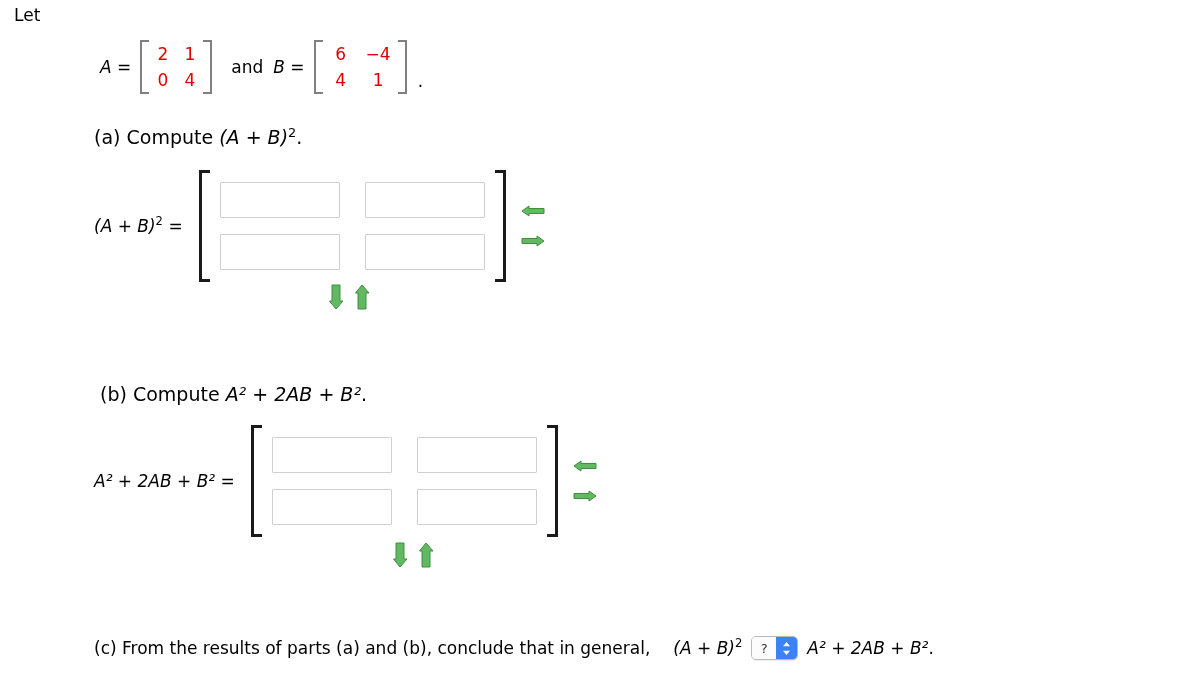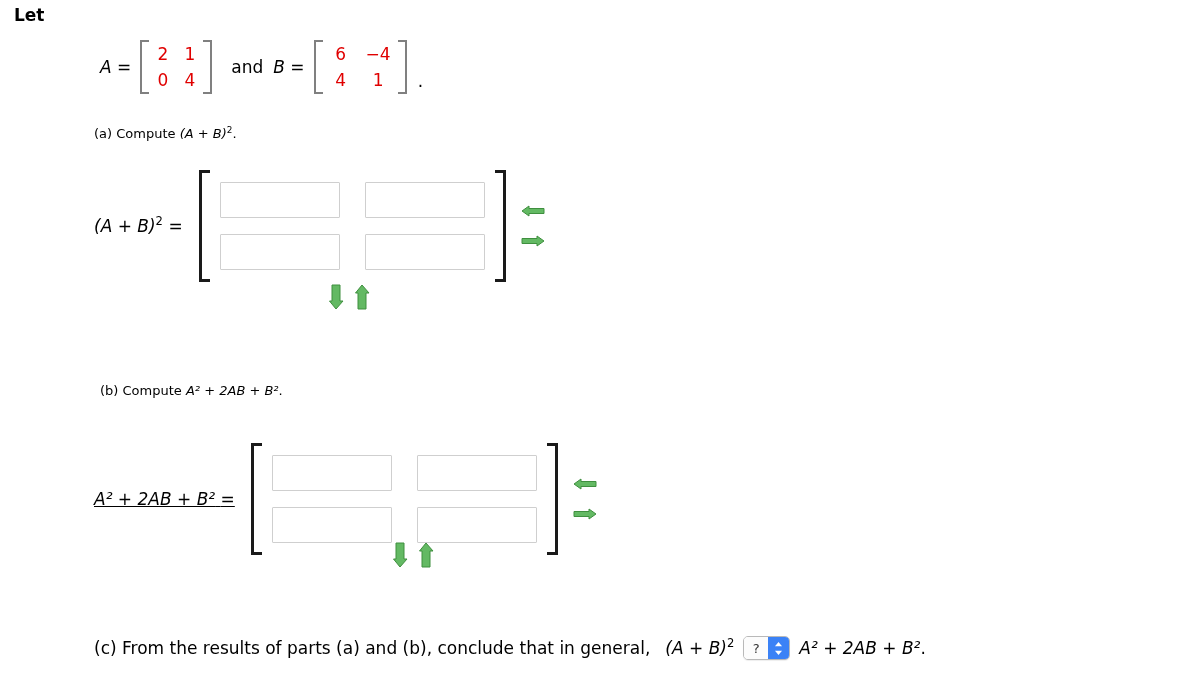--- a/index.html
+++ b/index.html
@@ -9,21 +9,21 @@
   }
   body {
     width: 1200px; height: 682px;
     position: relative;
     font-family: "DejaVu Sans", "Liberation Sans", sans-serif;
     color: #000000;
     overflow: hidden;
   }
 
   
-  .txt { font-size: 17px; line-height: 1; white-space: nowrap; font-weight: bold; }
+  .txt { font-size: 17px; line-height: 1; white-space: nowrap; }
   .mathvar { font-style: italic; }
   sup.exp { font-size: 0.68em; vertical-align: super; line-height: 0; font-style: normal; }
 
   
   #let-text {
     position: absolute; left: 14px; top: 7px;
     font-size: 17px;
   }
 
   
@@ -51,29 +51,29 @@
   }
   .given-cell {
     color: #e00000; font-size: 17px;
     text-align: center; min-width: 13px;
   }
   .given-cell.wide { min-width: 22px; }
   .period { font-size: 17px; margin-left: 2px; align-self: flex-end; padding-bottom: 3px;}
 
   
   .part-heading {
-    position: absolute; font-size: 13px;
+    position: absolute; font-size: 19px;
   }
   #heading-a { left: 94px; top: 126px; }
   #heading-b { left: 100px; top: 383px; }
 
   
   .answer-block { position: absolute; display: flex; align-items: center; }
   #block-a { left: 94px; top: 170px; }
-  #block-b { left: 94px; top: 443px; text-decoration: underline; }
+  #block-b { left: 94px; top: 425px; }
 
   .answer-label { font-size: 17px; white-space: nowrap; margin-right: 16px; text-align: center; }
 
   .matrix-wrap { position: relative; display: flex; align-items: center; }
 
   .brk-big { width: 11px; align-self: stretch; }
   .brk-big.l {
     border-left: 3px solid #1a1a1a;
     border-top: 3px solid #1a1a1a;
     border-bottom: 3px solid #1a1a1a;
@@ -124,21 +124,21 @@
     display: block; cursor: pointer;
     background: transparent; border: 0; padding: 0;
   }
 
   
   #part-c {
     position: absolute; left: 94px; top: 636px;
     display: flex; align-items: center;
     font-size: 17px; white-space: nowrap;
   }
-  #part-c .seg { margin-right: 0; }
+  #part-c .seg { margin-right: 8px; }
   .select-control {
     display: inline-flex; align-items: stretch;
     height: 24px; margin: 0 9px;
     border: 1px solid #b9b9b9;
     border-radius: 5px;
     background: #fcfcfc;
     overflow: hidden;
     cursor: pointer;
     box-shadow: 0 1px 1px rgba(0,0,0,0.07);
     vertical-align: middle;

